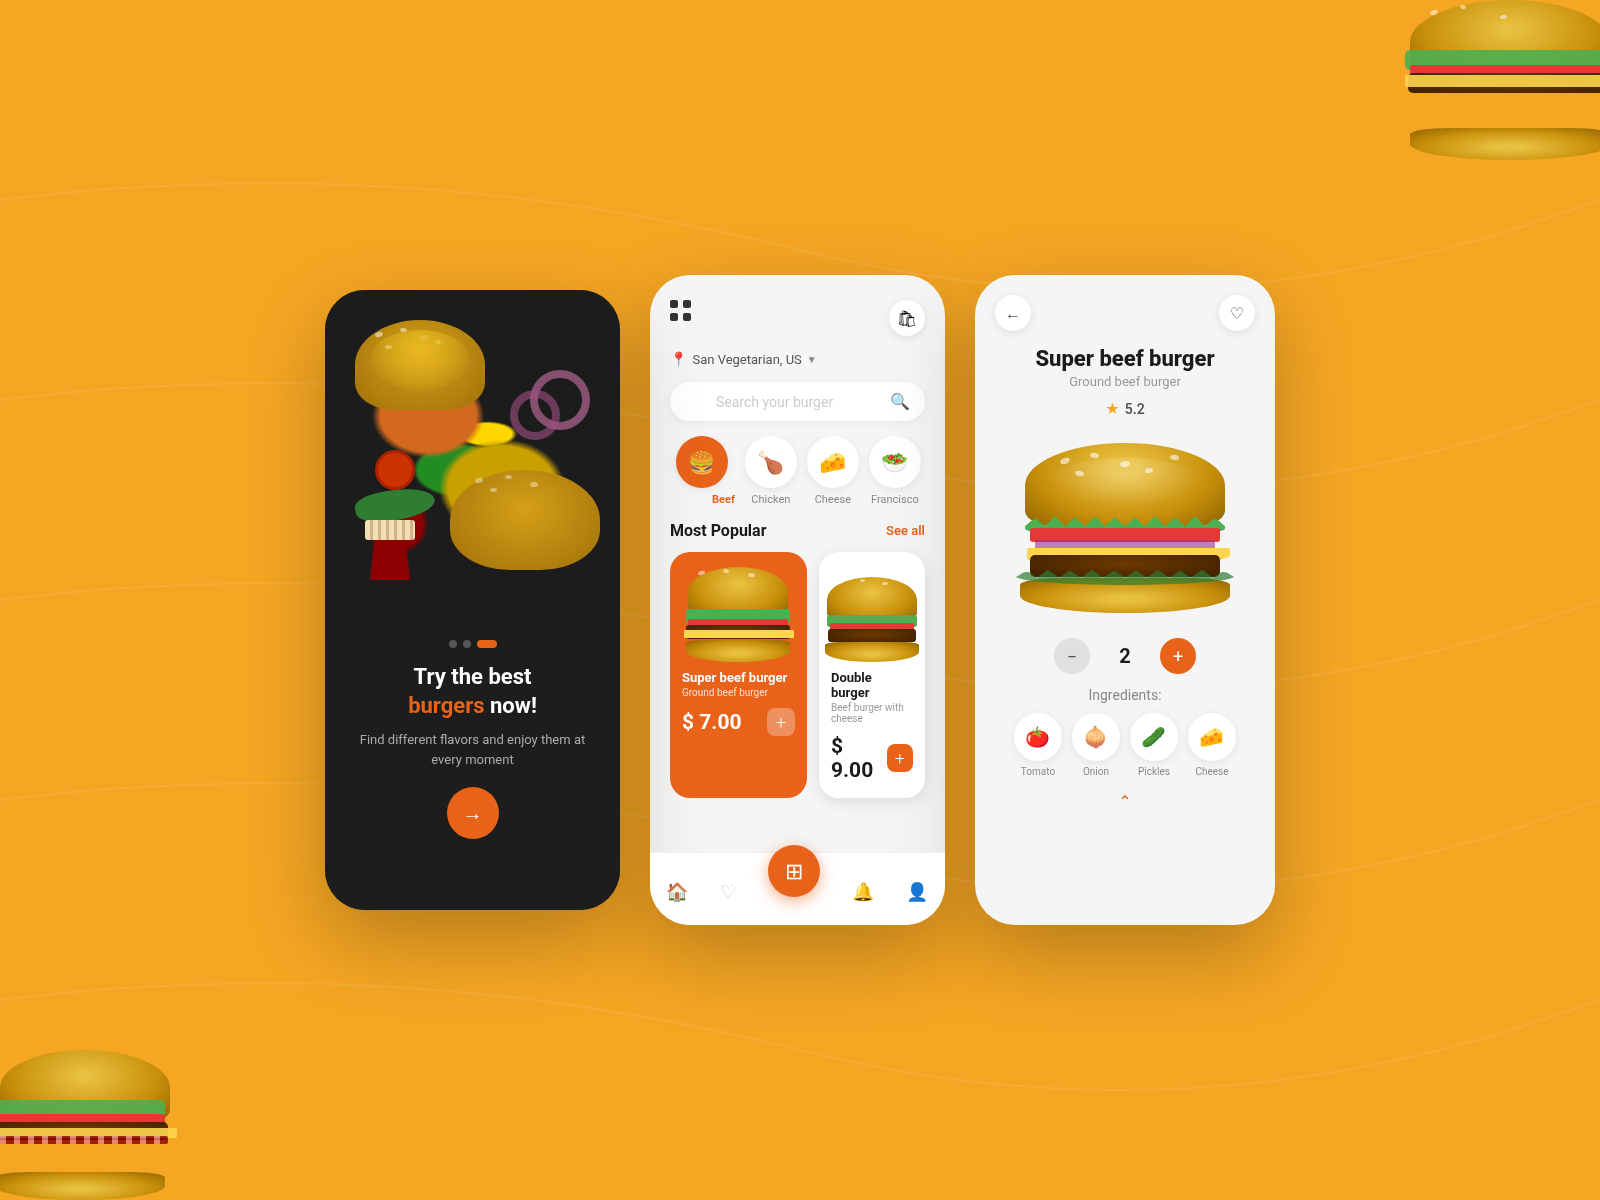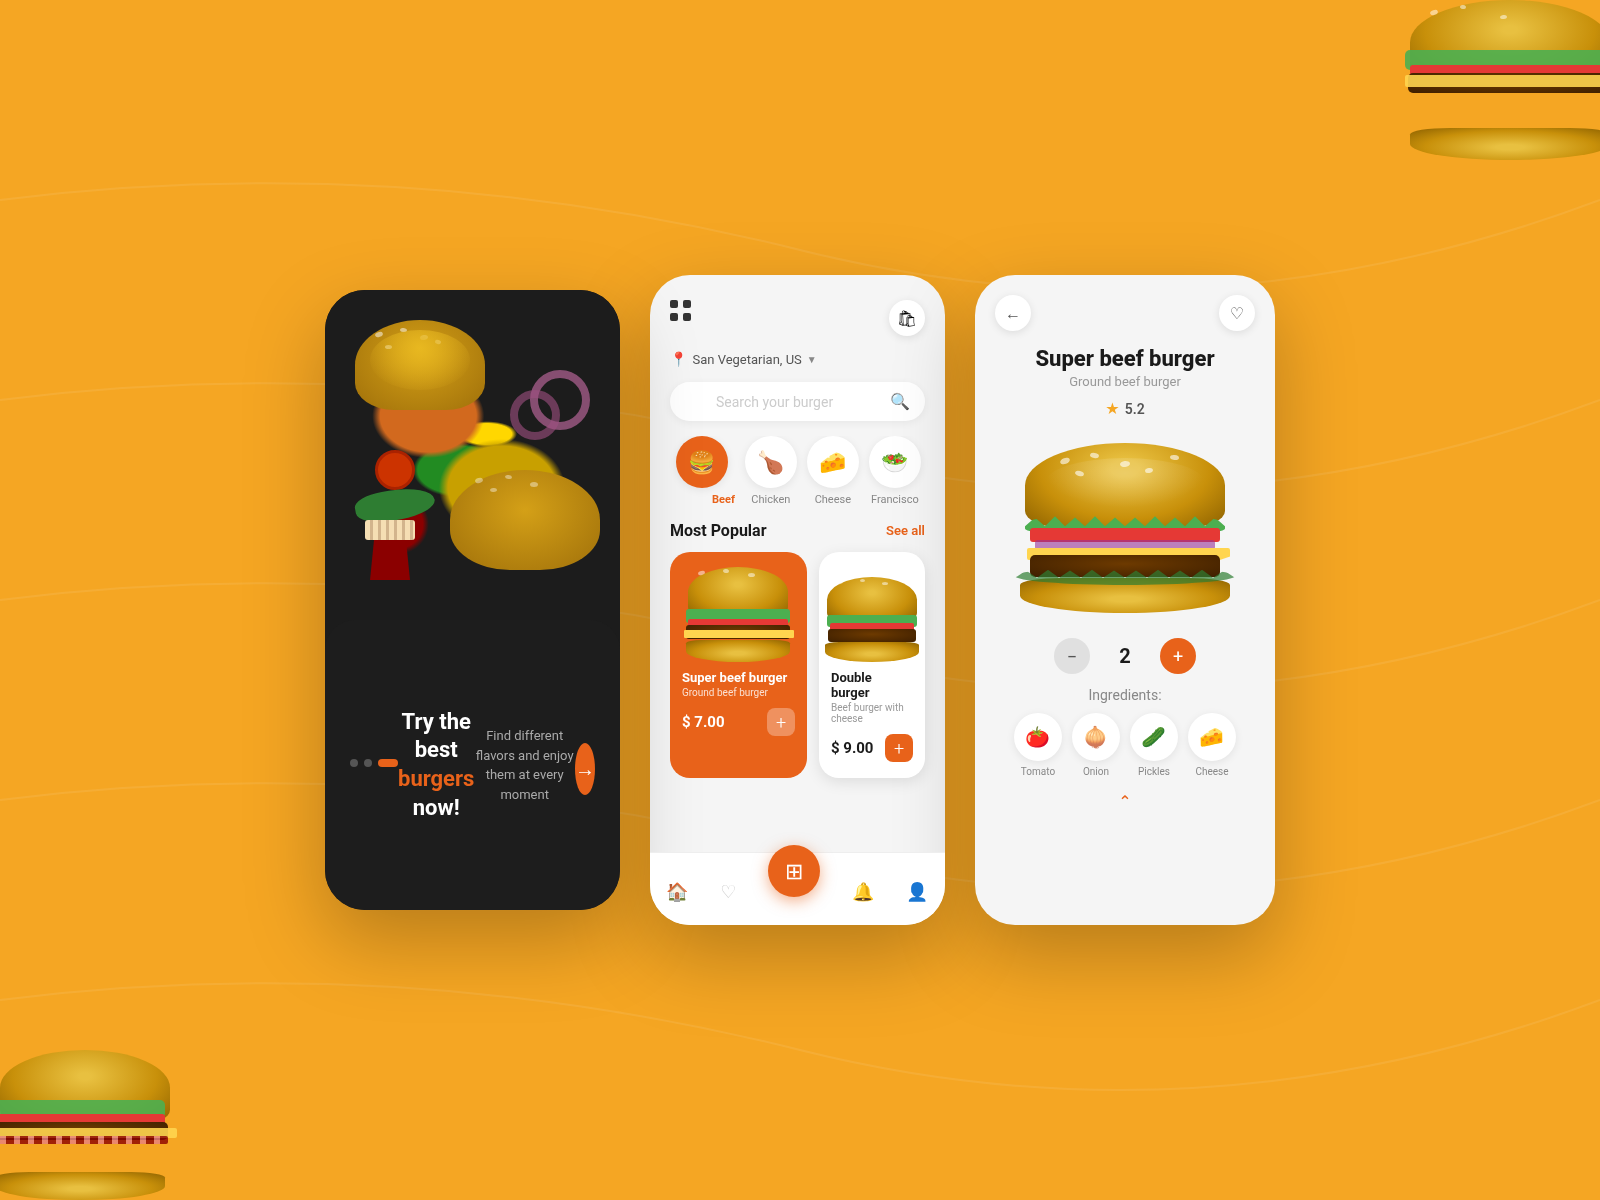--- a/index.html
+++ b/index.html
@@ -166,22 +166,23 @@
       border-radius: 50%;
       border: 3px solid #6B6000;
     }
 
     .splash-bottom {
       flex: 1;
       background: rgba(30,30,30,0.95);
       border-radius: 30px 30px 0 0;
       padding: 20px 25px;
       display: flex;
-      flex-direction: row;
-      align-items: center;
+      flex-direction: column;
+      align-items: center;
+      gap: 10px;
       margin-top: -30px;
       position: relative;
       z-index: 2;
     }
 
     .dots-indicator {
       display: flex;
       gap: 6px;
       margin-bottom: 5px;
     }
@@ -424,21 +425,21 @@
     .burger-card.featured .card-desc { color: rgba(255,255,255,0.8); }
     .burger-card.small .card-desc { color: #999; }
 
     .card-price-row {
       display: flex;
       justify-content: space-between;
       align-items: center;
       padding: 4px 12px;
     }
     .card-price {
-      font-size: 15px;
+      font-size: 21px;
       font-weight: 700;
     }
     .burger-card.featured .card-price { color: #fff; }
     .burger-card.small .card-price { color: #1a1a1a; }
 
     .add-btn {
       width: 28px;
       height: 28px;
       border-radius: 8px;
       display: flex;

